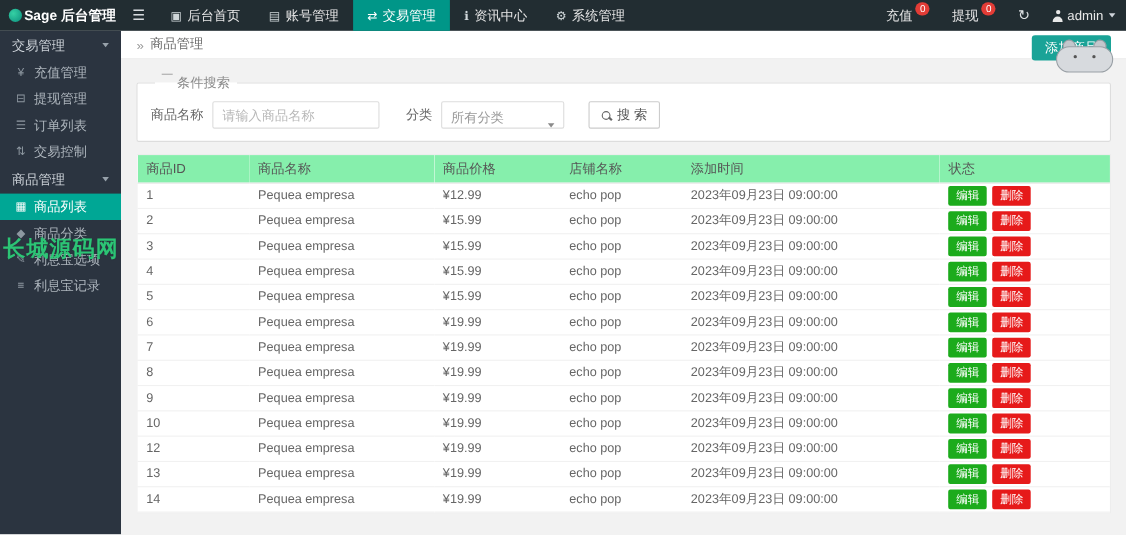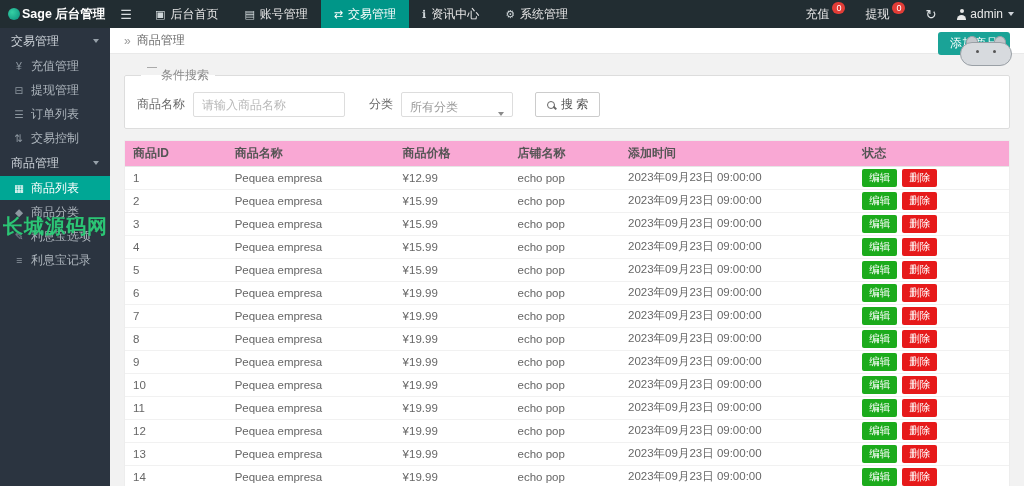--- a/index.html
+++ b/index.html
@@ -50,21 +50,21 @@
   .txt::placeholder{color:#b8b8b8}
   .gap{margin-left:16px}
   .select{display:flex;justify-content:space-between;align-items:flex-end;width:112px;height:25px;border:1px solid #ddd;border-radius:2px;padding:0 8px;color:#999;font-size:12px;cursor:pointer;background:#fff}
   .caret.dark{border-top-color:#8a8a8a}
   .search-btn{margin-left:14px;display:flex;align-items:center;gap:6px;height:25px;padding:0 11px;background:#fff;border:1px solid #ccc;border-radius:2px;font-size:12px;color:#555;cursor:pointer}
   .mag{position:relative;width:8px;height:8px;border:1.5px solid #666;border-radius:50%;display:inline-block}
   .mag::after{content:"";position:absolute;width:4px;height:1.5px;background:#666;transform:rotate(45deg);right:-3px;bottom:-1px}
 
   .table-card{margin-top:11px;background:#fff;border:1px solid #ededed}
   table{width:100%;border-collapse:collapse;table-layout:fixed}
-  th{height:25px;padding:0 8px;text-align:left;font-size:12px;font-weight:700;color:#555;background:#f9a8d4;border-bottom:1px solid #e6e6e6;white-space:nowrap;overflow:hidden}
+  th{height:25px;padding:0 8px;text-align:left;font-size:12px;font-weight:400;color:#555;background:#86efac;border-bottom:1px solid #e6e6e6;white-space:nowrap;overflow:hidden}
   td{height:23px;padding:0 8px;font-size:11.5px;color:#666;border-bottom:1px solid #f1f1f1;white-space:nowrap;overflow:hidden}
   .btn{border:none;border-radius:2px;color:#fff;font-size:10.5px;padding:2px 7px;margin-right:5px;cursor:pointer}
   .btn.edit{background:#1cab1c}
   .btn.del{background:#e61a1a}
 
   
   .watermark{position:absolute;left:3px;top:213px;z-index:60;font-size:20px;font-weight:bold;letter-spacing:1px;color:rgba(46,207,123,.92);white-space:nowrap;pointer-events:none;text-shadow:0 0 1px rgba(0,90,40,.35)}
   .sticker{position:absolute;right:12px;top:36px;width:52px;height:30px;z-index:40;pointer-events:none}
   .sticker .ear{position:absolute;top:0;width:12px;height:12px;border-radius:50% 50% 0 0;background:#c3c7cc;border:1px solid #9aa0a6}
   .sticker .ear.l{left:6px;transform:rotate(-12deg)}
@@ -294,28 +294,20 @@
               </tr>
               <tr>
                 <td>10</td>
                 <td>Pequea empresa</td>
                 <td>¥19.99</td>
                 <td>echo pop</td>
                 <td>2023年09月23日 09:00:00</td>
                 <td><button class="btn edit">编辑</button><button class="btn del">删除</button></td>
               </tr>
               <tr>
-                <td>11</td>
-                <td>Pequea empresa</td>
-                <td>¥19.99</td>
-                <td>echo pop</td>
-                <td>2023年09月23日 09:00:00</td>
-                <td><button class="btn edit">编辑</button><button class="btn del">删除</button></td>
-              </tr>
-              <tr>
                 <td>12</td>
                 <td>Pequea empresa</td>
                 <td>¥19.99</td>
                 <td>echo pop</td>
                 <td>2023年09月23日 09:00:00</td>
                 <td><button class="btn edit">编辑</button><button class="btn del">删除</button></td>
               </tr>
               <tr>
                 <td>13</td>
                 <td>Pequea empresa</td>

